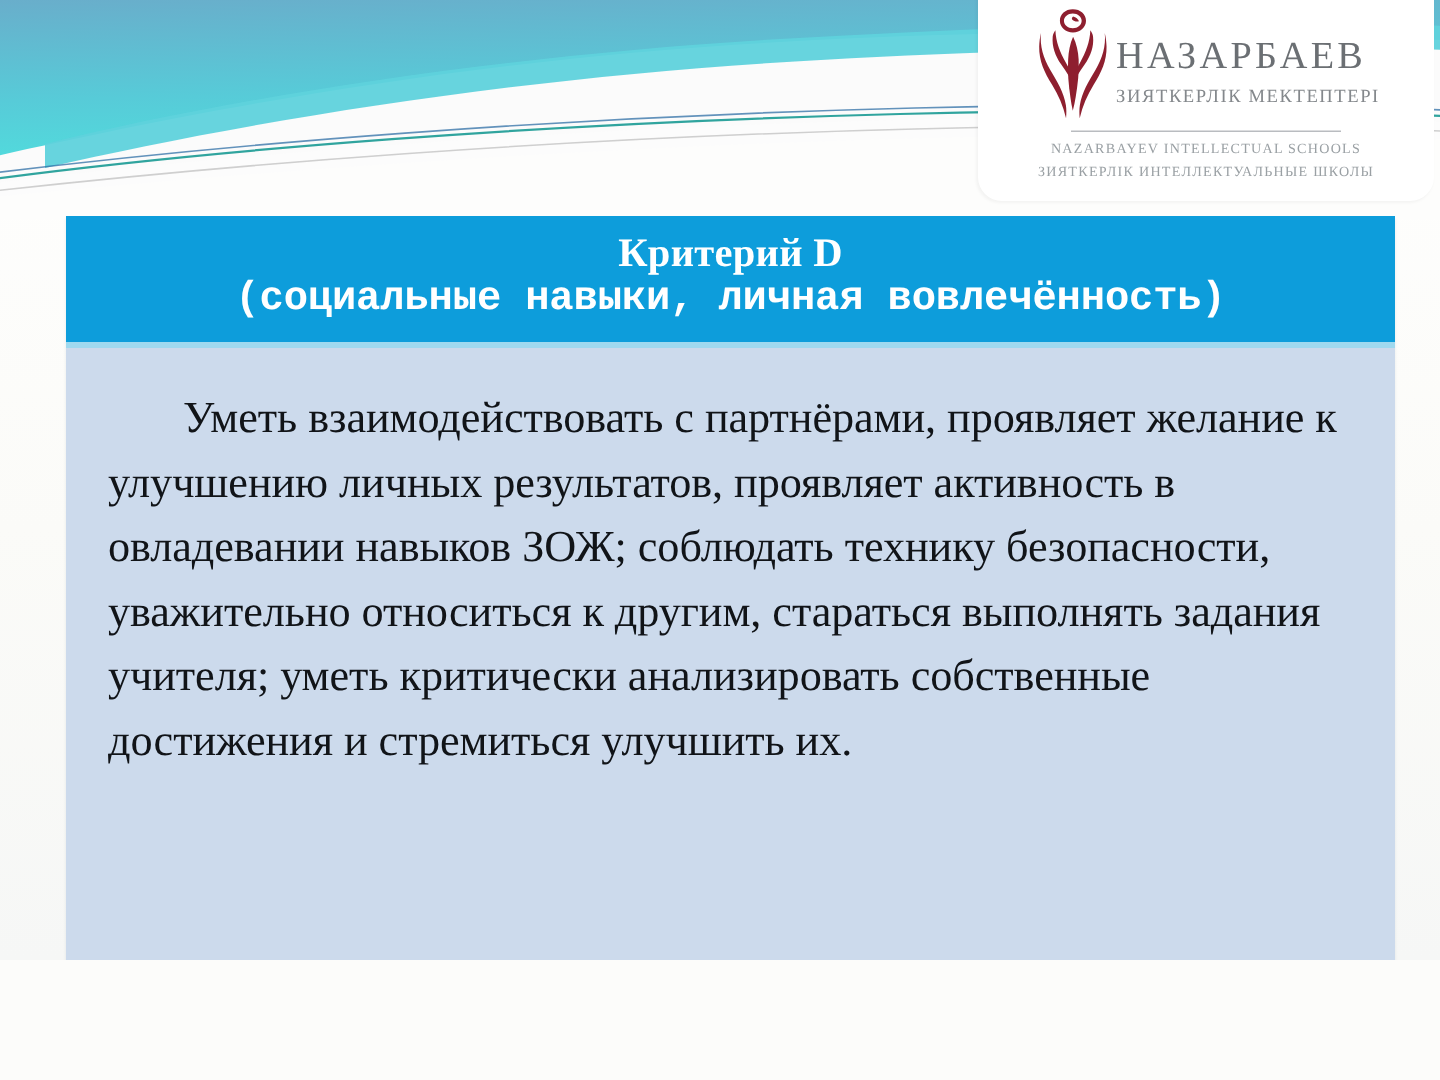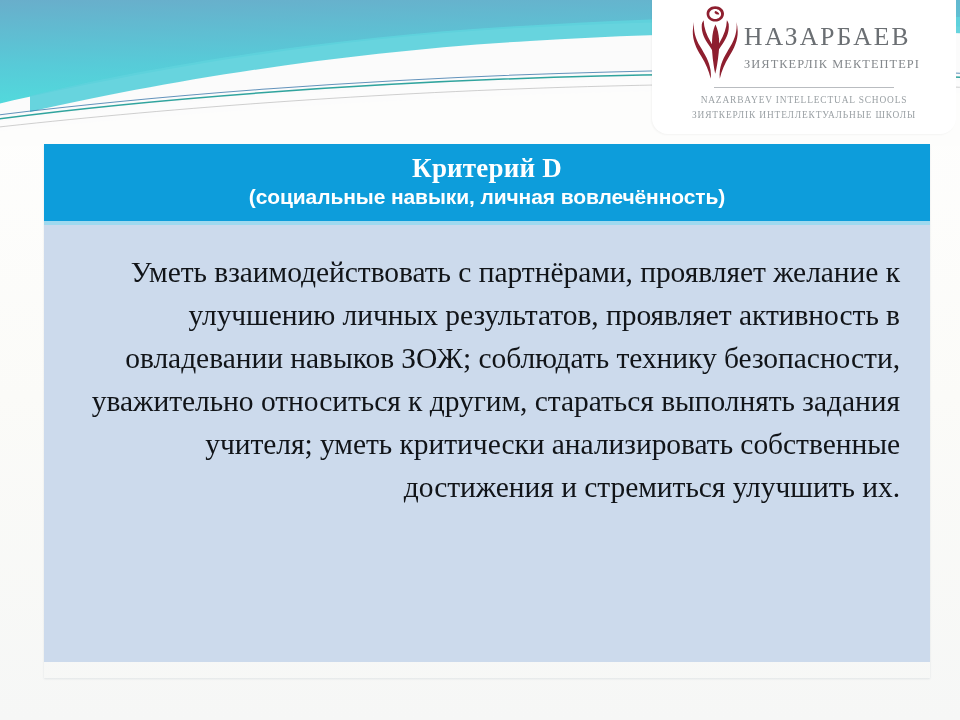--- a/index.html
+++ b/index.html
@@ -14,21 +14,21 @@
     background: #fcfcfa;
     font-family: "Liberation Serif", "DejaVu Serif", serif;
     position: relative;
   }
 
   
   .slide {
     position: absolute;
     inset: 0;
     width: 960px;
-    height: 720px;
+    height: 640px;
     background: linear-gradient(180deg, #ffffff 0%, #fbfbf8 55%, #f6f7f6 100%);
     overflow: hidden;
   }
 
   
   .header-decor {
     position: absolute;
     top: 0;
     left: 0;
     width: 960px;
@@ -132,41 +132,41 @@
     border-bottom: 4px solid #9fd9ef;
   }
   .card-title-main {
     font-family: "Liberation Serif", "DejaVu Serif", serif;
     font-weight: bold;
     font-size: 27px;
     line-height: 1.12;
     letter-spacing: 0.2px;
   }
   .card-title-sub {
-    font-family: Liberation Sans, sans-serif;
+    font-family: Liberation Mono, monospace;
     font-weight: bold;
-    font-size: 21px;
+    font-size: 27px;
     line-height: 1.18;
     margin-top: 2px;
     letter-spacing: -0.1px;
   }
 
   .card-body {
     background: #ccdaec;
     height: 437px;
     box-sizing: border-box;
     padding: 26px 30px 20px 28px;
   }
   .card-body-text {
     font-family: "Liberation Serif", "DejaVu Serif", serif;
     font-size: 29.5px;
     line-height: 1.455;
     color: #111418;
     text-indent: 50px;
-    text-align: right;
+    text-align: left;
     letter-spacing: -0.05px;
     margin: 0;
   }
 </style>
 </head>
 <body>
 
 <div class="slide">
 
   <div class="header-decor">

